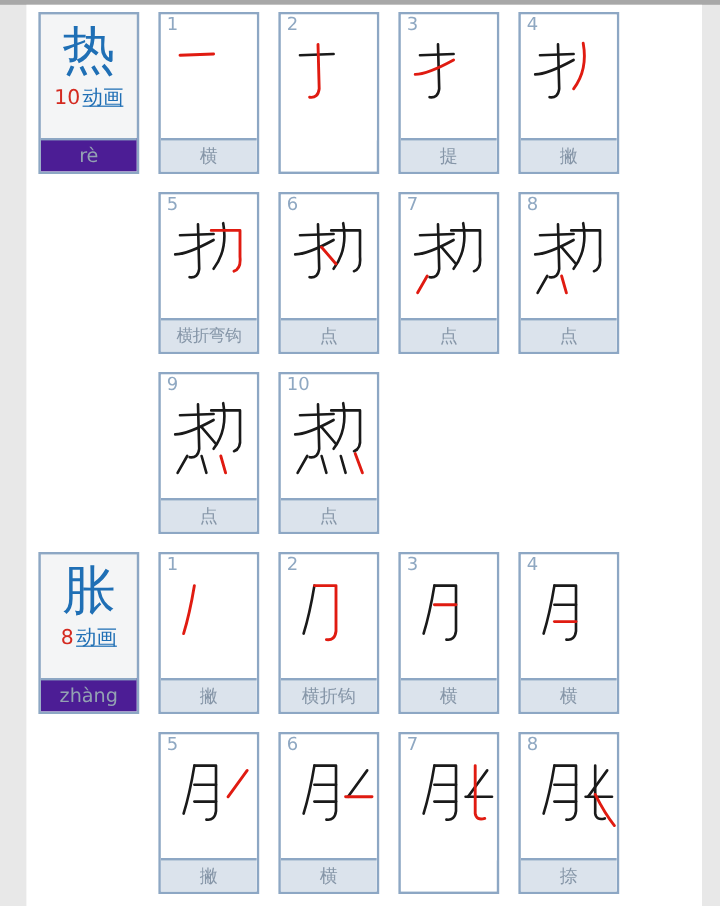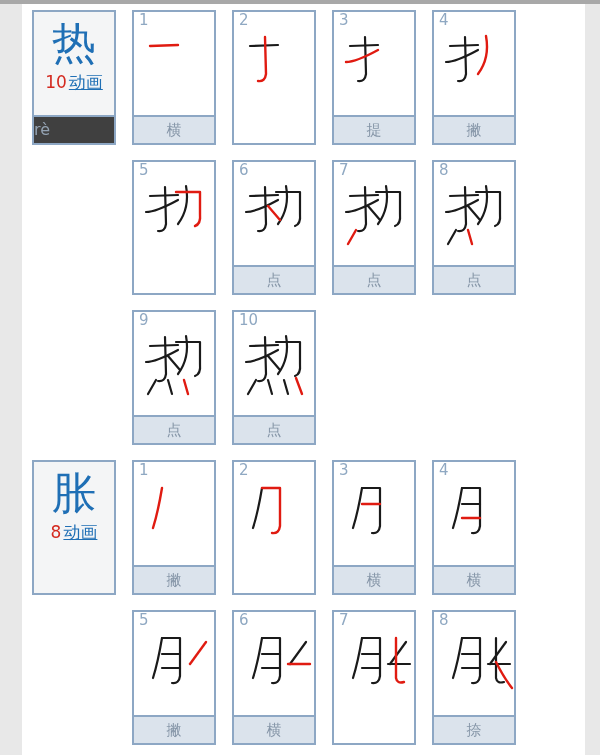--- a/index.html
+++ b/index.html
@@ -93,24 +93,25 @@
   .headcard .meta .cnt{ color:#d42a20; }
   .headcard .meta .lnk{
     color:#1f6fb5;
     text-decoration:underline;
     margin-left:2px;
   }
   .headcard .pin{
     position:absolute;bottom:0;left:0;right:0;
     height:26px;
     border-top:2px solid #8da7c4;
-    background:#404040;
+    background:#4c1d95;
     color:#93a2b2;
     font-size:16px;
     line-height:26px;
+    text-align:center;
   }
   svg.strokes{ position:absolute;top:0;left:0;width:84px;height:105px; }
   svg.strokes path{ fill:none; stroke-linecap:round; stroke-linejoin:round; }
   .blk{ stroke:#1a1a1a; stroke-width:2.2; }
   .red{ stroke:#e01b11; stroke-width:2.4; }
 </style>
 </head>
 <body>
 
 <div id="page">
@@ -167,20 +168,21 @@
           <div class="art">
             <svg class="strokes" viewBox="0 0 84 105">
               <path d="M 16 34 L 44 33" class="blk"></path>
               <path d="M 31 25 L 32 62 Q 31 70 24 69" class="blk"></path>
               <path d="M 12 50 Q 22 50 44 38" class="blk"></path>
               <path d="M 52 24 Q 56 46 44 62" class="blk"></path>
               <path d="M 42 30 L 66 30 L 66 52 Q 67 62 61 64" class="red"></path>
             </svg>
             <div class="num">5</div>
           </div>
+          <div class="band tight">横折弯钩</div>
         </div>
         <div class="card" style="left: 210px; top: 156px;">
           <div class="art">
             <svg class="strokes" viewBox="0 0 84 105">
               <path d="M 16 34 L 44 33" class="blk"></path>
               <path d="M 31 25 L 32 62 Q 31 70 24 69" class="blk"></path>
               <path d="M 12 50 Q 22 50 44 38" class="blk"></path>
               <path d="M 52 24 Q 56 46 44 62" class="blk"></path>
               <path d="M 42 30 L 66 30 L 66 52 Q 67 62 61 64" class="blk"></path>
               <path d="M 34 44 L 46 58" class="red"></path>
@@ -251,38 +253,40 @@
               <path d="M 50 68 L 54 82" class="blk"></path>
               <path d="M 62 66 L 68 82" class="red"></path>
             </svg>
             <div class="num">10</div>
           </div>
           <div class="band">点</div>
         </div>
         <div class="headcard" style="left: 10px; top: 456px;">
           <div class="glyph">胀</div>
           <div class="meta"><span class="cnt">8</span><a class="lnk" href="#">动画</a></div>
+          <div class="pin">zhàng</div>
         </div>
         <div class="card" style="left: 110px; top: 456px;">
           <div class="art">
             <svg class="strokes" viewBox="0 0 84 105">
               <path d="M 28 26 Q 24 50 19 66" class="red"></path>
             </svg>
             <div class="num">1</div>
           </div>
           <div class="band">撇</div>
         </div>
         <div class="card" style="left: 210px; top: 456px;">
           <div class="art">
             <svg class="strokes" viewBox="0 0 84 105">
               <path d="M 28 26 Q 24 50 19 66" class="blk"></path>
               <path d="M 28 26 L 46 26 L 46 64 Q 45 72 38 71" class="red"></path>
             </svg>
             <div class="num">2</div>
           </div>
+          <div class="band">横折钩</div>
         </div>
         <div class="card" style="left: 310px; top: 456px;">
           <div class="art">
             <svg class="strokes" viewBox="0 0 84 105">
               <path d="M 28 26 Q 24 50 19 66" class="blk"></path>
               <path d="M 28 26 L 46 26 L 46 64 Q 45 72 38 71" class="blk"></path>
               <path d="M 28 42 L 46 42" class="red"></path>
             </svg>
             <div class="num">3</div>
           </div>

